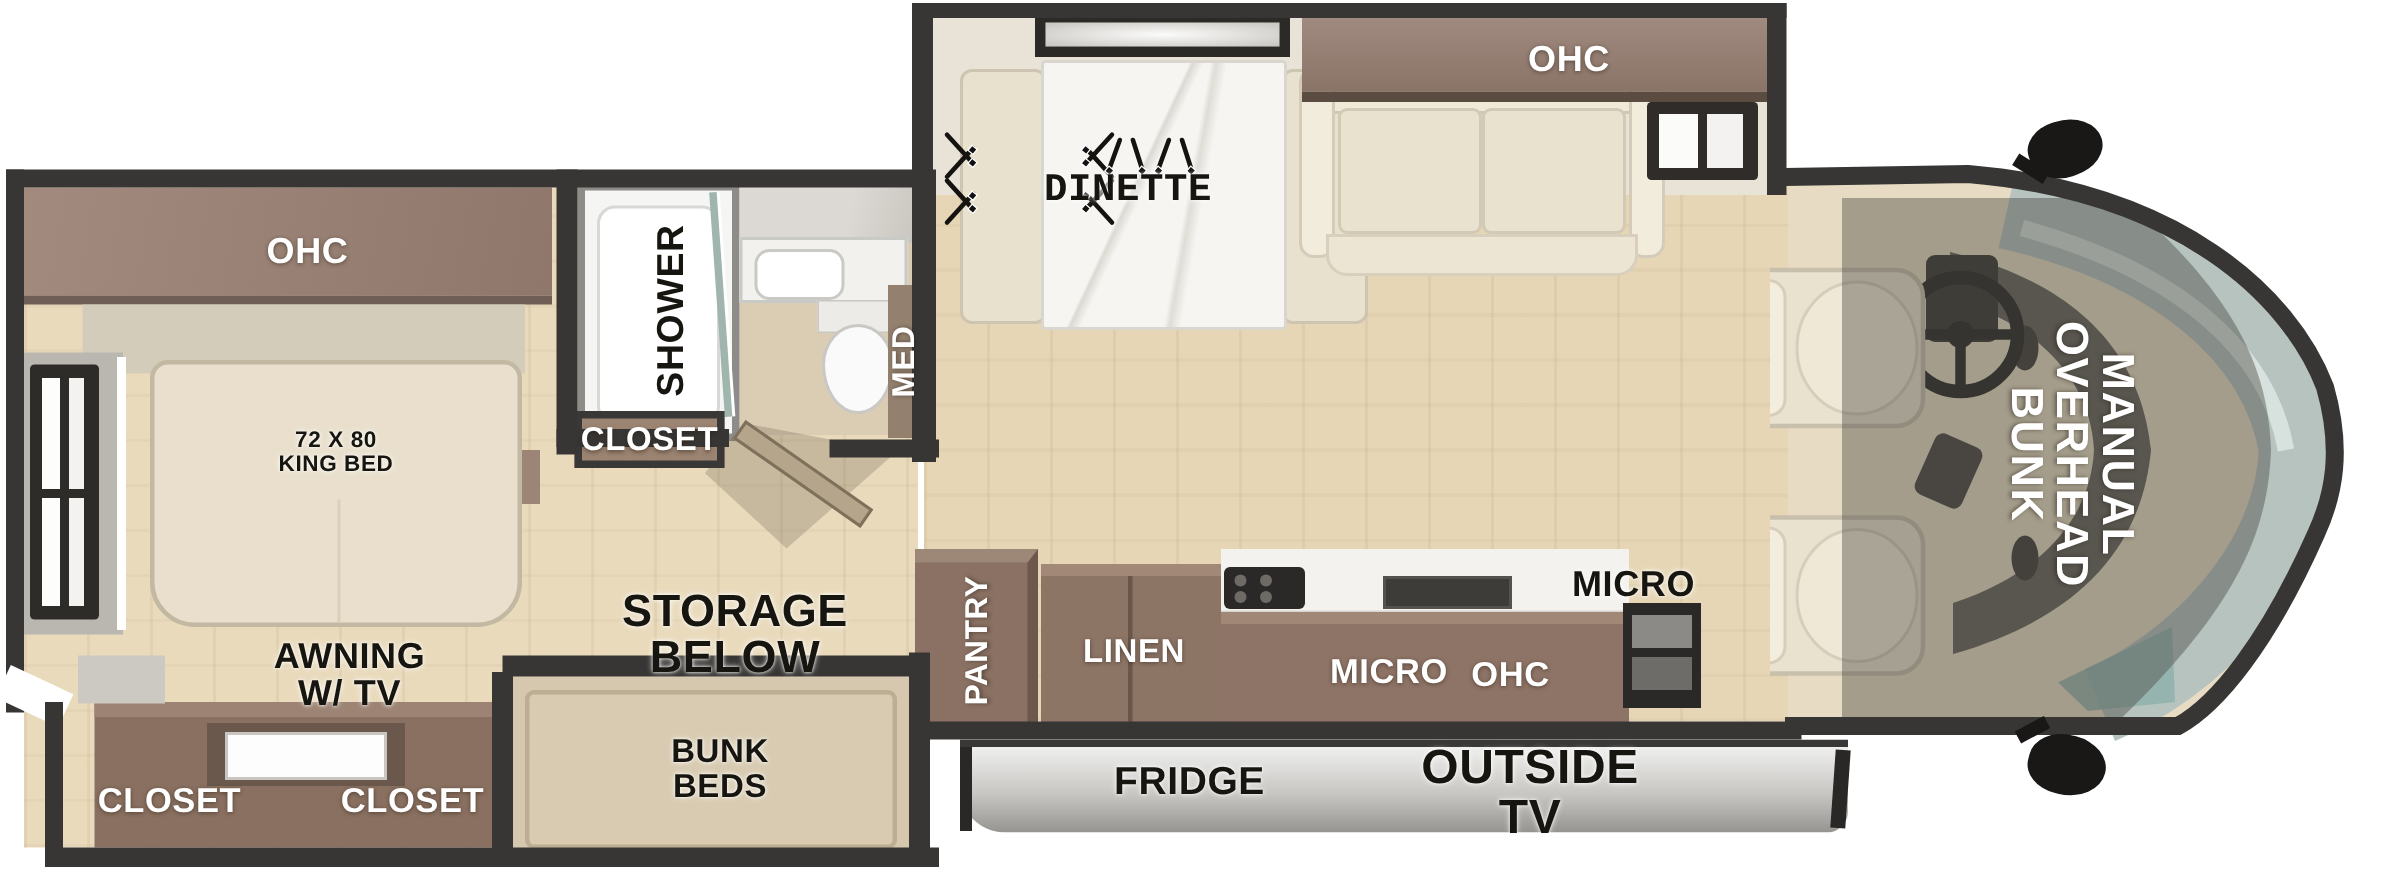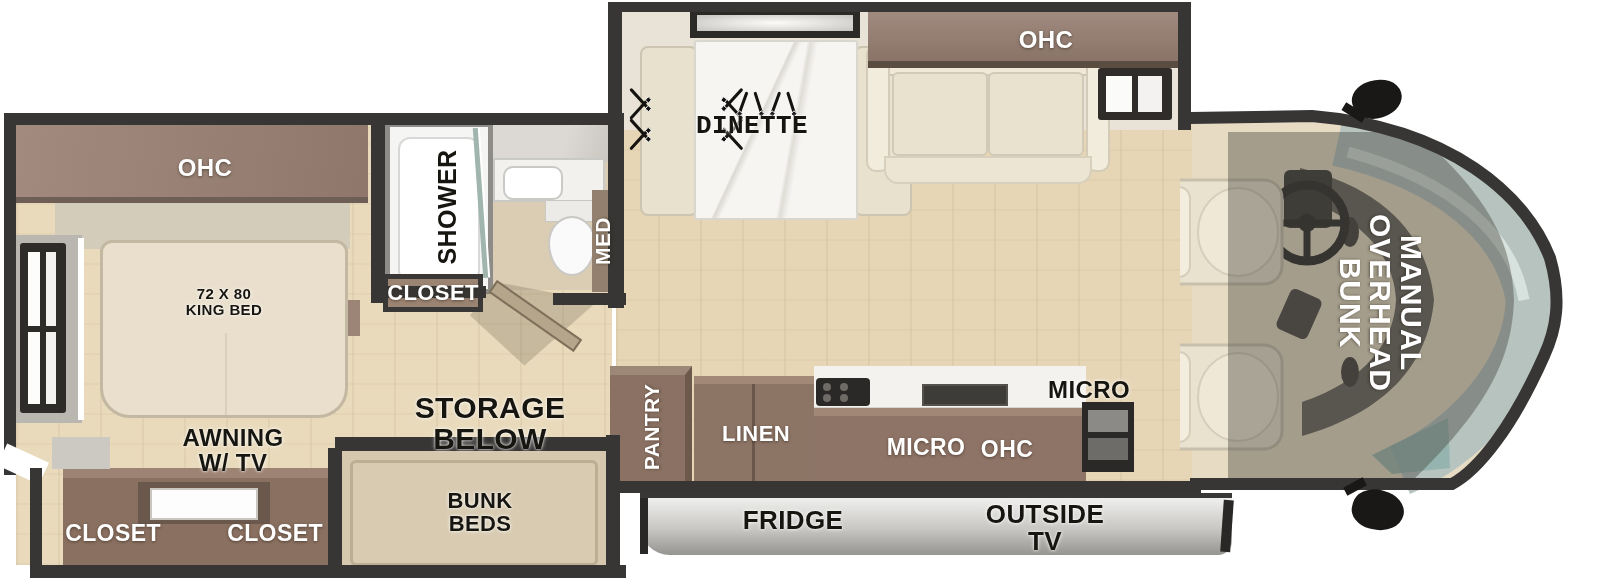--- a/index.html
+++ b/index.html
@@ -223,20 +223,20 @@
   <div class="label dark" style="left:687px;top:112px;width:130px;height:30px;font-size:26px;font-family:Liberation Mono, monospace;">DINETTE</div>
   <div class="label light" style="left:996px;top:25px;width:100px;height:30px;font-size:24px;">OHC</div>
 
   <div class="label light rotccw" style="left:592px;top:414px;width:120px;height:26px;font-size:21px;">PANTRY</div>
   <div class="label light" style="left:706px;top:420px;width:100px;height:28px;font-size:22px;">LINEN</div>
   <div class="label light" style="left:876px;top:434px;width:100px;height:28px;font-size:23px;">MICRO</div>
   <div class="label light" style="left:957px;top:436px;width:100px;height:28px;font-size:23px;">OHC</div>
   <div class="label dark" style="left:1039px;top:376px;width:100px;height:28px;font-size:24px;">MICRO</div>
 
   <div class="label dark" style="left:733px;top:506px;width:120px;height:30px;font-size:26px;">FRIDGE</div>
-  <div class="label dark" style="left:955px;top:500px;width:130px;height:56px;font-size:26px;margin-left:25px;">OUTSIDE
+  <div class="label dark" style="left:955px;top:500px;width:130px;height:56px;font-size:32px;">OUTSIDE
 TV</div>
 
   <div class="label light rotcw" style="left:1270px;top:248px;width:220px;height:110px;font-size:30px;line-height:1.02;letter-spacing:1px;">MANUAL
 OVERHEAD
 BUNK</div>
 
 </div>
 
 </body></html>

